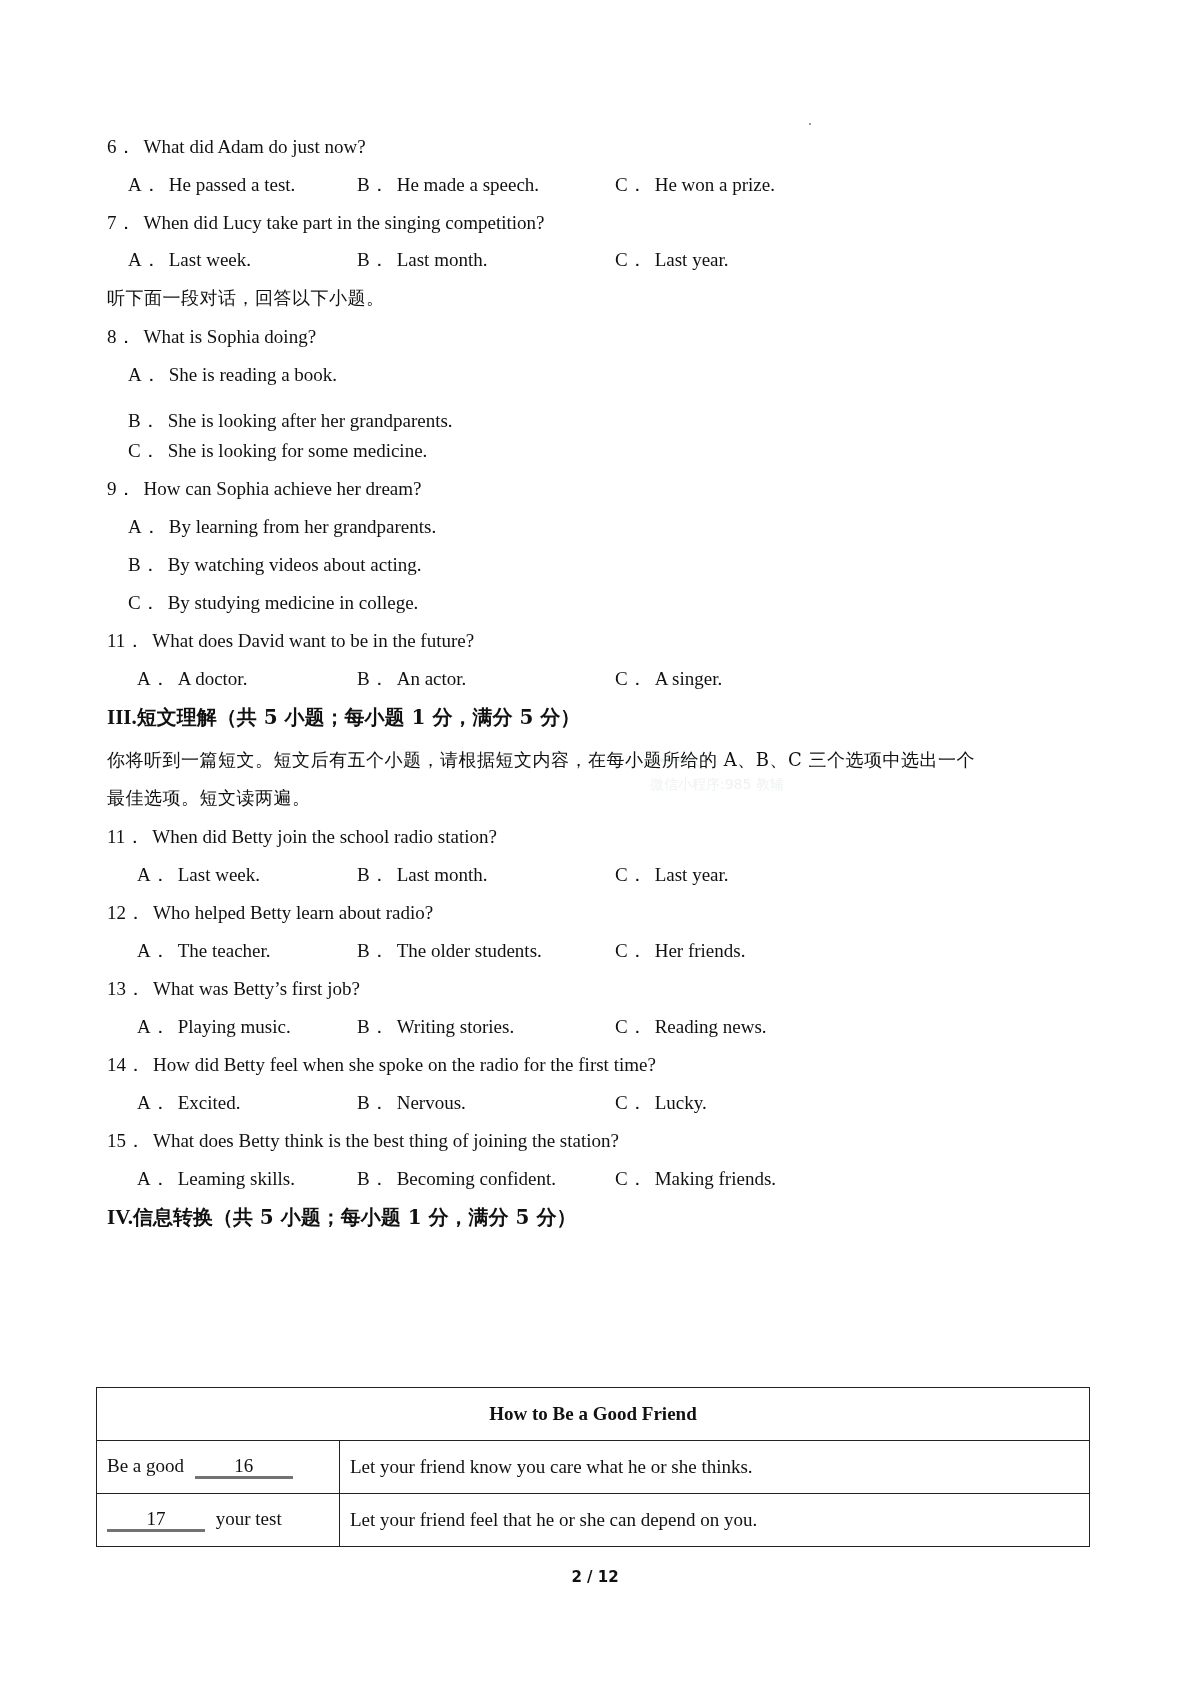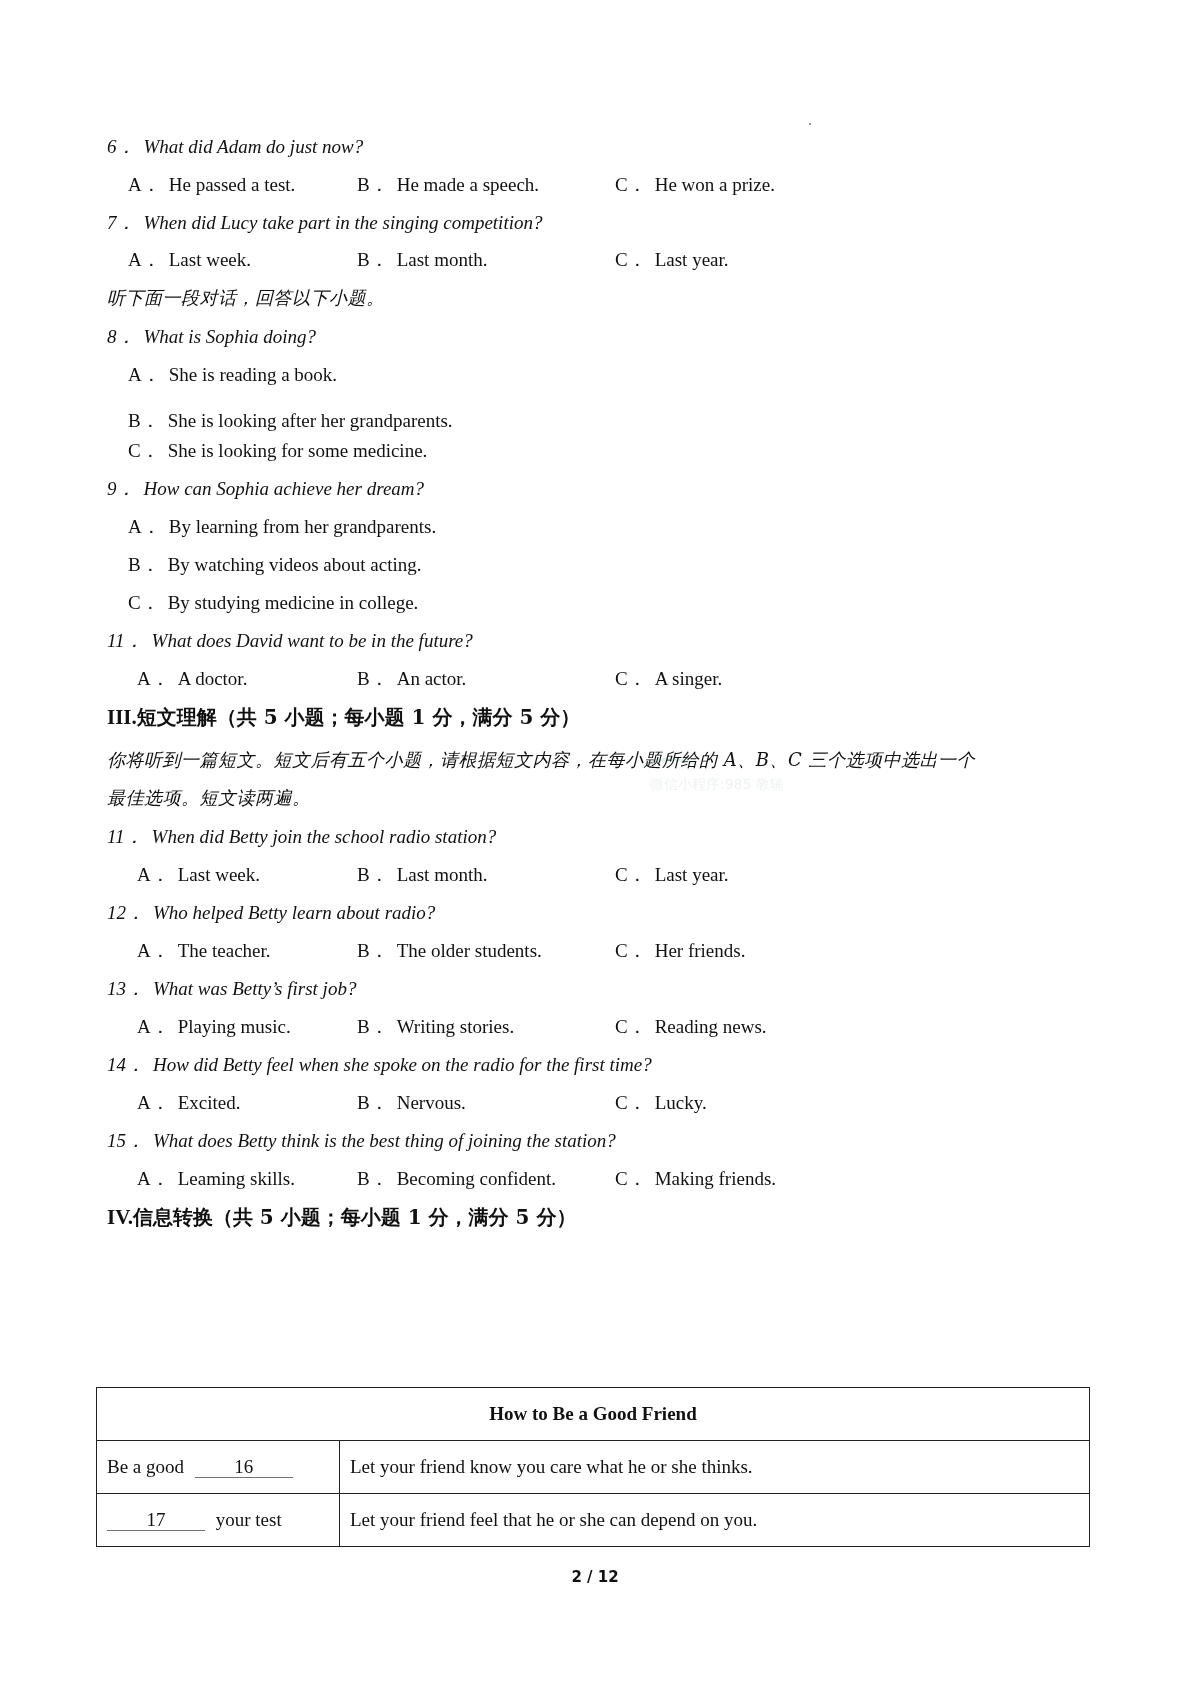--- a/index.html
+++ b/index.html
@@ -4,21 +4,21 @@
 <style>
   html, body { margin: 0; padding: 0; background: #ffffff; }
   body {
     width: 1190px; height: 1683px; position: relative; overflow: hidden;
     font-family: "Liberation Serif", "DejaVu Serif", serif;
     color: #111111;
   }
   .page { position: absolute; left: 0; top: 0; width: 1190px; height: 1683px; }
   .line {
     position: absolute; left: 107px; white-space: nowrap;
-    font-size: 19px; line-height: 24px; font-style: italic;
+    font-size: 19px; line-height: 24px;
   }
   .q-num { display: inline-block; }
   .q-text { margin-left: 8px; }
   .opt { position: absolute; white-space: nowrap; font-size: 19px; line-height: 24px; }
   .opt .lbl { margin-right: 8px; }
   .cn { font-family: "DejaVu Serif", "Liberation Serif", serif; font-size: 18px; letter-spacing: 0.5px; }
   .section-title {
     position: absolute; left: 107px; white-space: nowrap;
     font-size: 20px; font-weight: bold; line-height: 26px;
     font-family: "DejaVu Serif", "Liberation Serif", serif;
@@ -36,21 +36,21 @@
   table.info {
     position: absolute; left: 96px; top: 1387px; width: 994px;
     border-collapse: collapse; font-size: 19px;
   }
   table.info td, table.info th {
     border: 1.5px solid #222; padding: 0 10px; height: 52px; vertical-align: middle;
   }
   table.info th { font-weight: bold; text-align: center; font-size: 19px; }
   table.info td.left { width: 222px; }
   .blank {
-    display: inline-block; border-bottom: 1px solid #737373; text-align: center; line-height: 20px;
+    display: inline-block; border-bottom: 3px solid #737373; text-align: center; line-height: 20px;
   }
   .footer {
     position: absolute; left: 0; width: 1190px; top: 1568px; text-align: center;
     font-family: "DejaVu Sans", "Liberation Sans", sans-serif; font-weight: bold; font-size: 15px;
   }
 </style>
 </head>
 <body>
 
 <div class="page">

